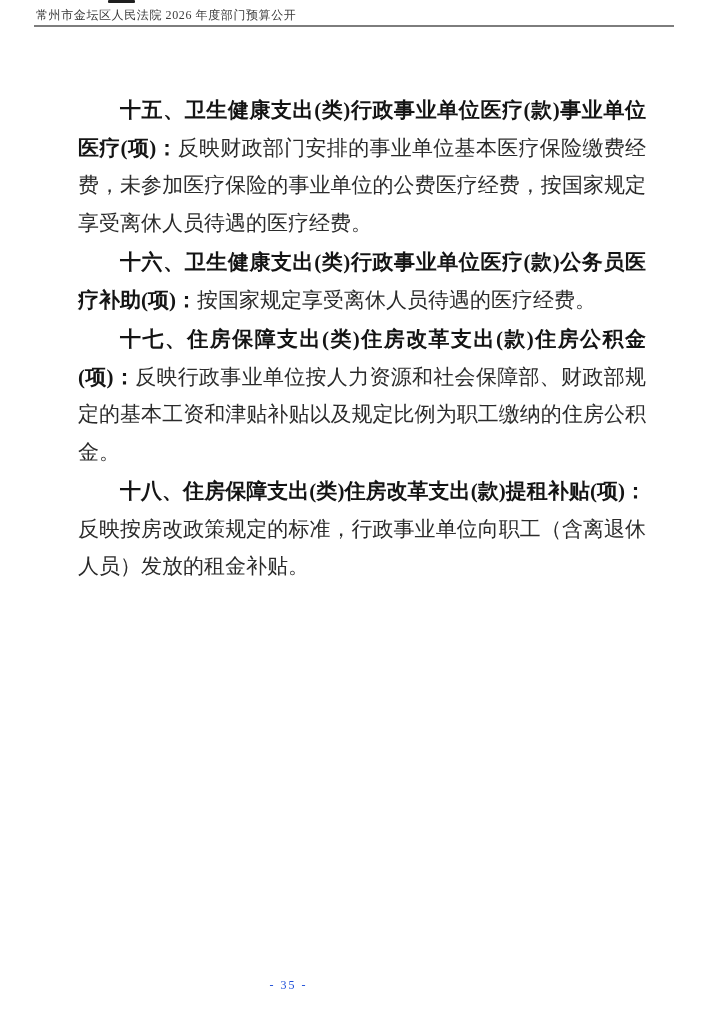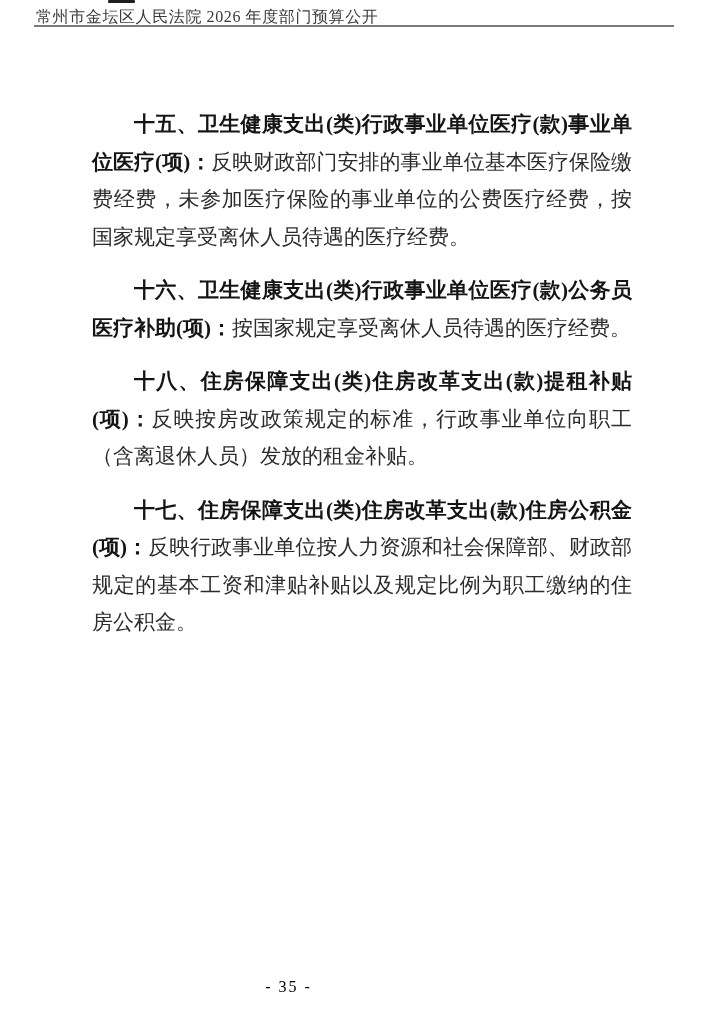--- a/index.html
+++ b/index.html
@@ -9,55 +9,55 @@
     position: relative;
     font-family: "Liberation Serif", "DejaVu Serif", serif;
     overflow: hidden;
   }
   .scan-artifact {
     position: absolute; left: 108px; top: 0; width: 27px; height: 3px;
     background: #1f1f1f; border-radius: 1px;
   }
   .page-header {
     position: absolute; left: 36px; top: 7px;
-    font-size: 16px; color: #3a3a3a; letter-spacing: 0.6px;
+    font-size: 12px; color: #3a3a3a; letter-spacing: 0.6px;
     white-space: nowrap;
   }
   .header-rule {
     position: absolute; left: 34px; top: 25px;
     width: 640px; height: 2px; background: #7d7d7d;
   }
   .content {
     position: absolute; left: 76px; top: 90px; width: 572px;
     font-size: 21px; line-height: 37.5px; color: #262626;
     text-align: justify;
   }
   .content p {
-    margin: 16px; padding: 0;
+    margin: 2px; padding: 0;
     text-indent: 2em;
   }
   .para-heading {
     font-weight: bold; color: #141414;
   }
   .para-body { color: #2b2b2b; }
   .page-footer {
     position: absolute; left: 0; top: 978px; width: 577px;
-    text-align: center; font-size: 16px; color: #000000;
+    text-align: center; font-size: 12px; color: #1d4ed8;
     letter-spacing: 2px;
   }
 </style>
 </head>
 <body>
 
 <div class="scan-artifact"></div>
 
 <div class="page-header">常州市金坛区人民法院 2026 年度部门预算公开</div>
 
 <div class="header-rule"></div>
 
 <div class="content">
   <p><span class="para-heading">十五、卫生健康支出(类)行政事业单位医疗(款)事业单位医疗(项)：</span><span class="para-body">反映财政部门安排的事业单位基本医疗保险缴费经费，未参加医疗保险的事业单位的公费医疗经费，按国家规定享受离休人员待遇的医疗经费。</span></p>
   <p><span class="para-heading">十六、卫生健康支出(类)行政事业单位医疗(款)公务员医疗补助(项)：</span><span class="para-body">按国家规定享受离休人员待遇的医疗经费。</span></p>
+  <p><span class="para-heading">十七、住房保障支出(类)住房改革支出(款)住房公积金(项)：</span><span class="para-body">反映行政事业单位按人力资源和社会保障部、财政部规定的基本工资和津贴补贴以及规定比例为职工缴纳的住房公积金。</span></p>
   <p><span class="para-heading">十八、住房保障支出(类)住房改革支出(款)提租补贴(项)：</span><span class="para-body">反映按房改政策规定的标准，行政事业单位向职工（含离退休人员）发放的租金补贴。</span></p>
-  <p><span class="para-heading">十七、住房保障支出(类)住房改革支出(款)住房公积金(项)：</span><span class="para-body">反映行政事业单位按人力资源和社会保障部、财政部规定的基本工资和津贴补贴以及规定比例为职工缴纳的住房公积金。</span></p>
 </div>
 
 <div class="page-footer">- 35 -</div>
 
 </body></html>

